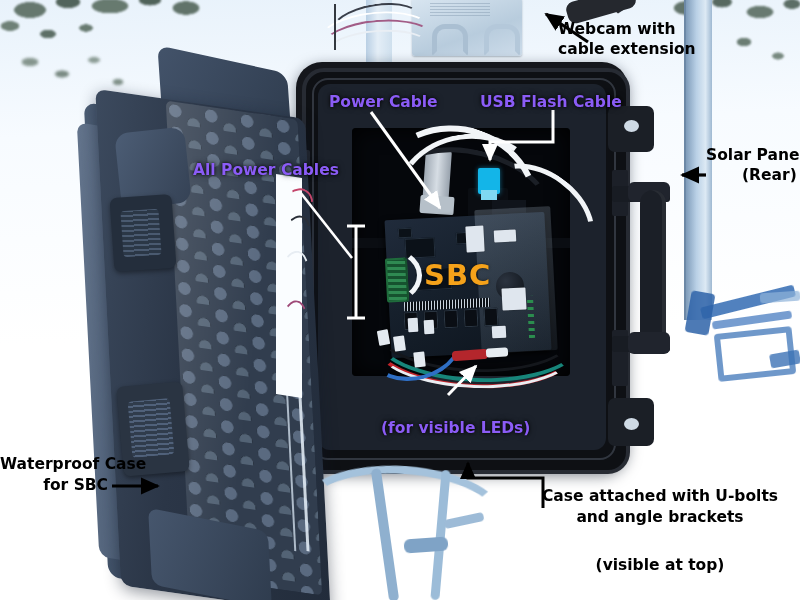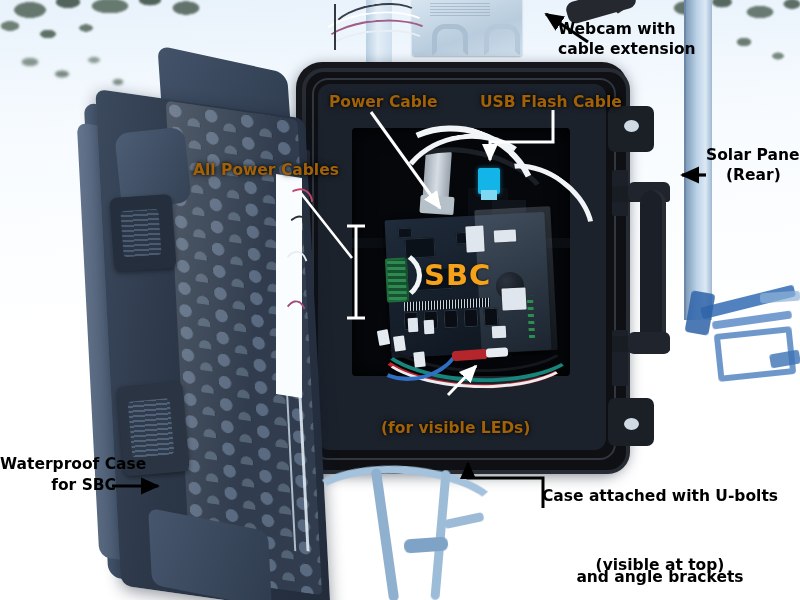--- a/index.html
+++ b/index.html
@@ -287,21 +287,21 @@
   #bpole3{left:300px;top:466px;width:190px;height:80px;border:8px solid transparent;
      border-top-color:#a4c2dc;border-radius:50%;transform:rotate(4deg);filter:blur(.6px);}
   #bclamp{left:404px;top:538px;width:44px;height:14px;background:#7fa3c6;
      border-radius:6px;transform:rotate(-4deg);filter:blur(.4px);}
   #bstub{left:444px;top:516px;width:40px;height:9px;background:#9dbbd7;
      border-radius:4px;transform:rotate(-12deg);filter:blur(.4px);}
 
   
   #anno{position:absolute;left:0;top:0;width:800px;height:600px;pointer-events:none;}
   .txt{position:absolute;font-weight:bold;line-height:1.18;white-space:pre;}
-  .txt-w{color:#a16207;font-size:15.5px;text-shadow:0 0 3px rgba(0,0,0,.85),0 0 6px rgba(0,0,0,.6);}
+  .txt-w{color:#8b5cf6;font-size:15.5px;text-shadow:0 0 3px rgba(0,0,0,.85),0 0 6px rgba(0,0,0,.6);}
   .txt-b{color:#000000;font-size:15.5px;}
   .c{text-align:center;}
   .r{text-align:right;}
 </style>
 </head>
 <body>
 
 <div id="stage">
 
   <div class="ph" id="sky"></div>
@@ -467,27 +467,27 @@
   <div class="txt txt-b" style="left:558px;top:40px;">cable extension</div>
   <div class="txt txt-b" style="left:558px;top:20px;">Webcam with</div>
 
   <div class="txt txt-w" style="left:329px;top:93px;">Power Cable</div>
 
   <div class="txt txt-w" style="left:480px;top:93px;">USB Flash Cable</div>
 
   <div class="txt txt-w" style="left:193px;top:161px;">All Power Cables</div>
 
   <div class="txt txt-b" style="left:706px;top:146px;">Solar Panel</div>
-  <div class="txt txt-b" style="left:726px;top:166px;">(Rear)</div>
+  <div class="txt txt-b" style="left:742px;top:166px;">(Rear)</div>
 
   <div class="txt txt-w" style="left:381px;top:419px;">(for visible LEDs)</div>
 
   <div class="txt txt-b r" style="left:0px;top:455px;width:128px;">Waterproof Case</div>
-  <div class="txt txt-b r" style="left:0px;top:476px;width:108px;padding-left:8px;">for SBC</div>
+  <div class="txt txt-b r" style="left:0px;top:476px;width:108px;">for SBC</div>
 
   <div class="txt txt-b c" style="left:520px;top:487px;width:280px;">Case attached with U-bolts</div>
-  <div class="txt txt-b c" style="left:520px;top:568px;width:280px;">and angle brackets</div>
+  <div class="txt txt-b c" style="left:520px;top:508px;width:280px;">and angle brackets</div>
   <div class="txt" id="sbc-label" style="left:424px;top:258px;font-size:29px;color:#f5a21a;letter-spacing:1px;
               text-shadow:0 0 3px rgba(0,0,0,.6);">SBC</div>
 
   <div class="txt txt-b c" style="left:520px;top:556px;width:280px;">(visible at top)</div>
 
 </div>
 
 </body></html>

